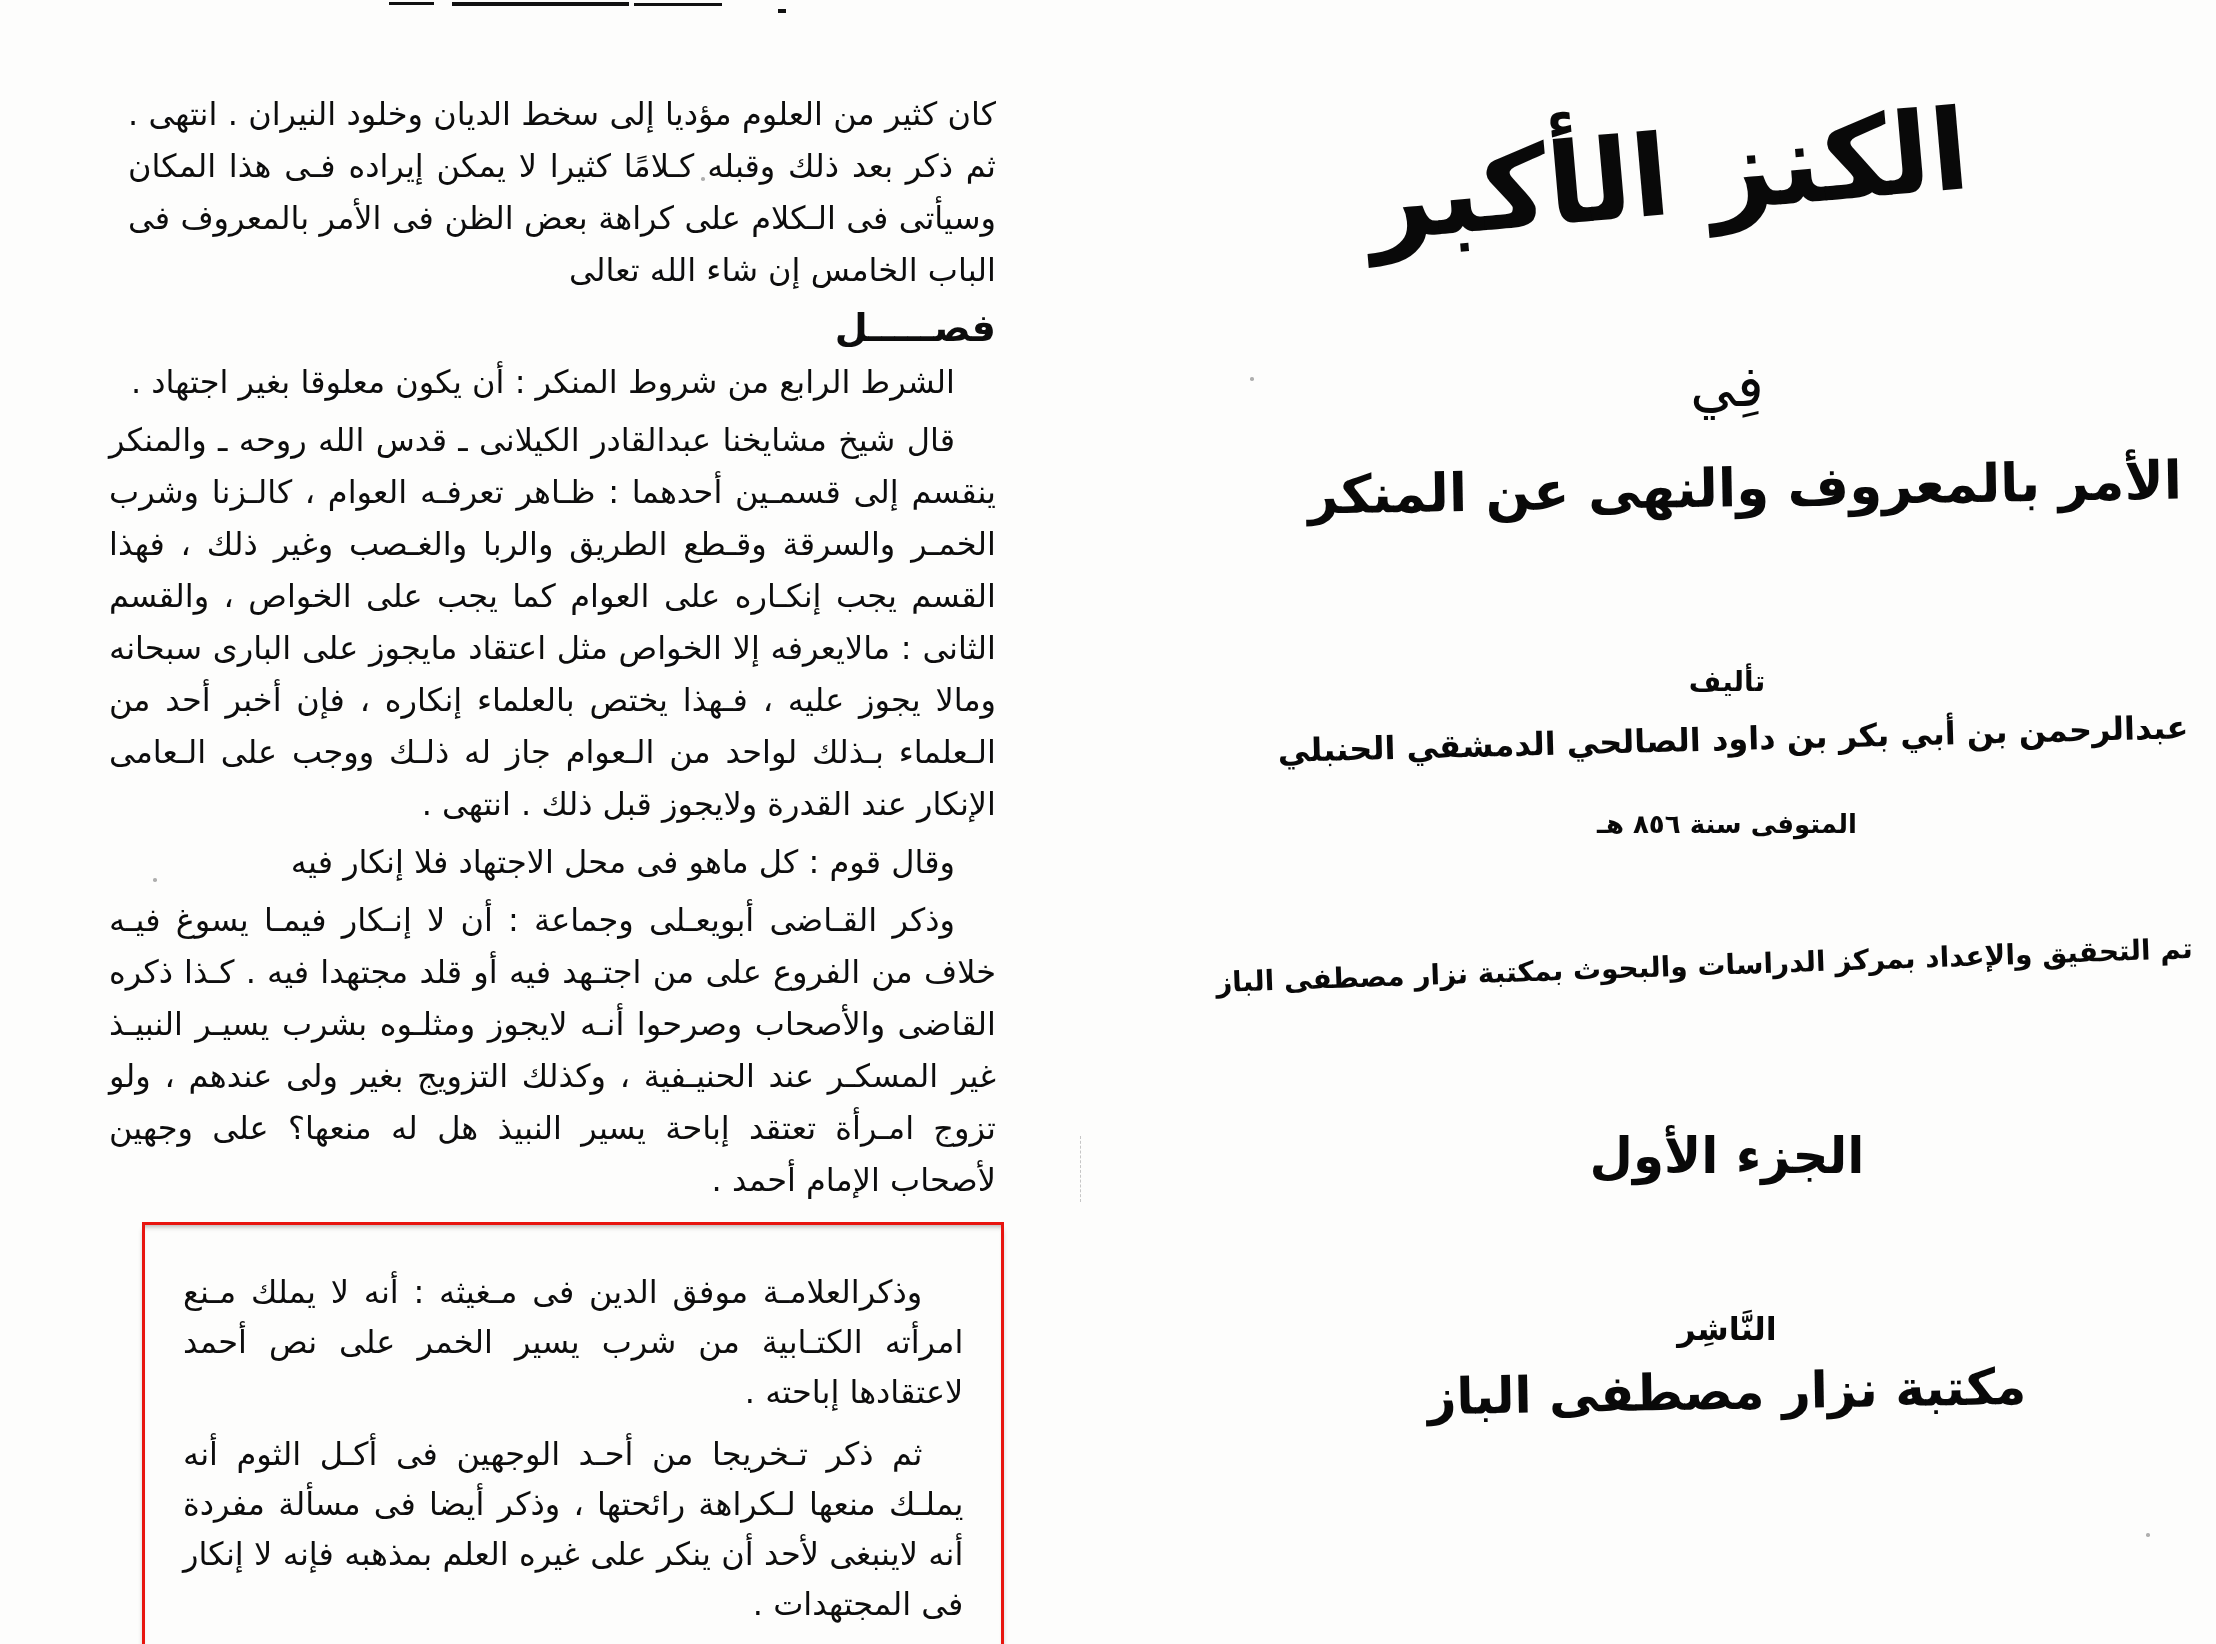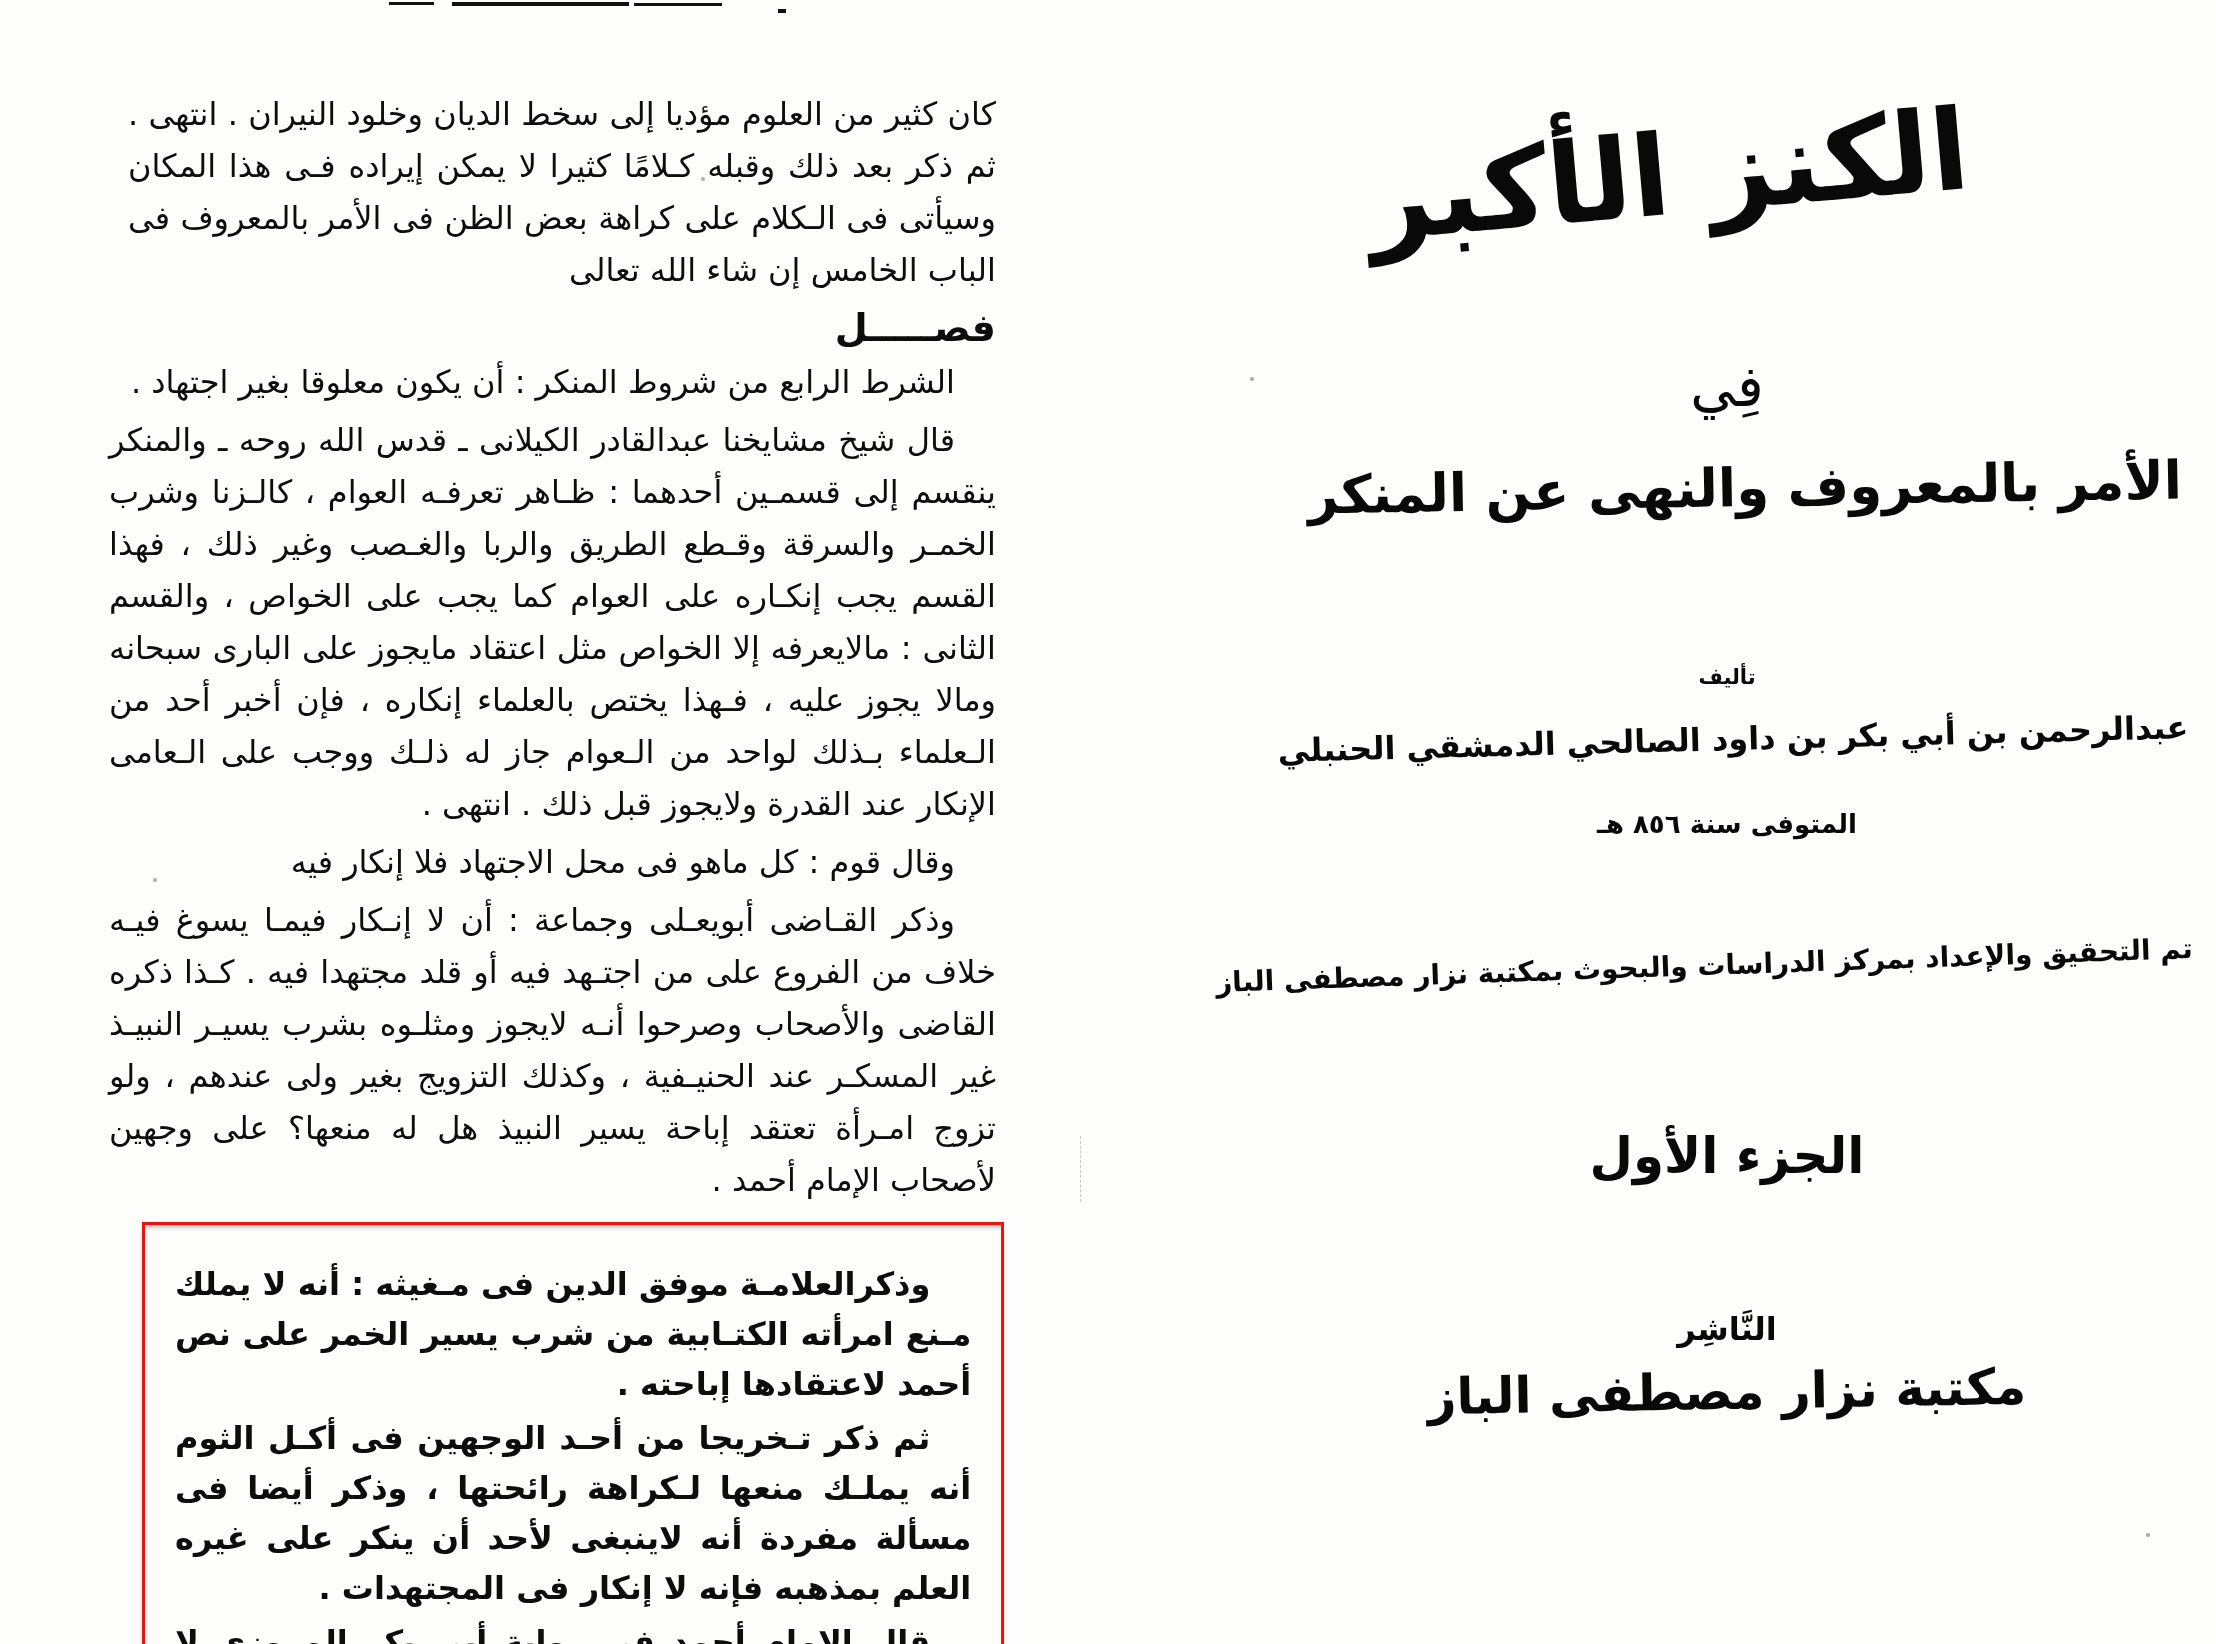--- a/index.html
+++ b/index.html
@@ -22,34 +22,34 @@
     margin:3.5px 0 2.4px 0;letter-spacing:1.2px;
   }
   .highlight-box{
     border:3.5px solid #e8150f;
     margin:16.5px -8.3px 0 33px;
     padding:29.5px 26px 7px 26px;
     font-size:32px;line-height:50px;
     box-shadow:0 5.3px 5.3px -2.4px rgba(40,40,40,.45), inset 0 5.3px 5.3px -3.5px rgba(40,40,40,.35);
     background:#fdfdfc;
   }
-  .highlight-box p{margin:4px;font-weight:bold;}
+  .highlight-box p{margin:12px;}
   
   .rp-row{position:absolute;direction:rtl;text-align:center;color:#090909;}
   .book-title{
     left:1226px;top:100px;width:884px;
     font-size:112px;font-weight:bold;line-height:1.35;
     transform:rotate(-5deg);letter-spacing:2.4px;
   }
   .title-connector{left:1285px;top:354px;width:884px;font-size:56px;font-weight:normal;}
   .book-subtitle{
     left:1285px;top:457px;width:920px;
     font-size:53px;font-weight:bold;white-space:nowrap;transform:rotate(-1deg);
   }
-  .byline-label{left:1285px;top:665px;width:884px;font-size:21px;font-weight:bold;}
+  .byline-label{left:1285px;top:665px;width:884px;font-size:28px;font-weight:bold;}
   .author-name{
     left:1273px;top:720px;width:920px;
     font-size:32px;font-weight:bold;white-space:nowrap;transform:rotate(-1.5deg);
   }
   .death-note{left:1285px;top:809px;width:884px;font-size:26px;font-weight:bold;}
   .edition-note{
     left:1273px;top:948px;width:920px;
     font-size:28px;font-weight:bold;white-space:nowrap;transform:rotate(-2deg);
   }
   .volume-label{left:1285px;top:1127px;width:884px;font-size:50px;font-weight:bold;}

